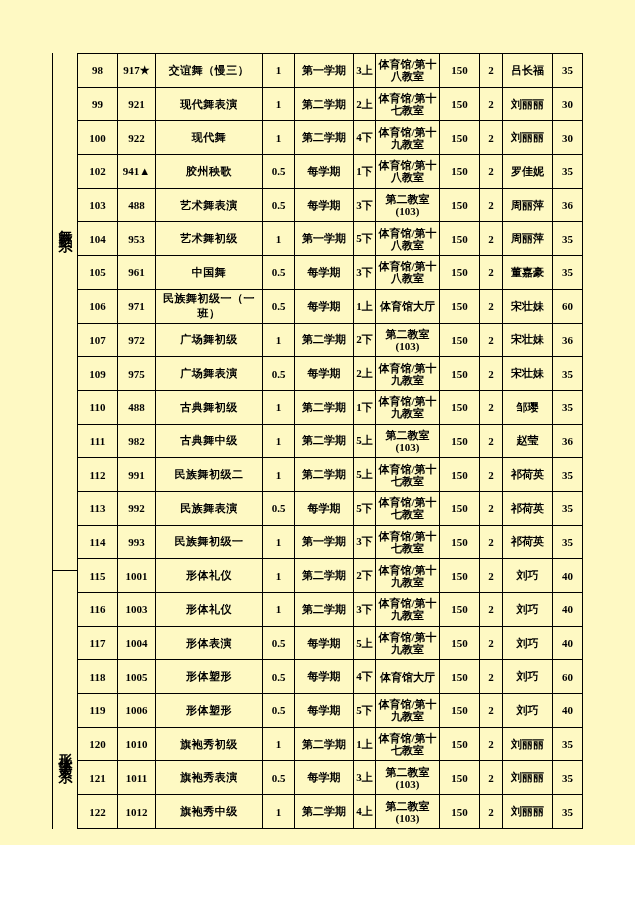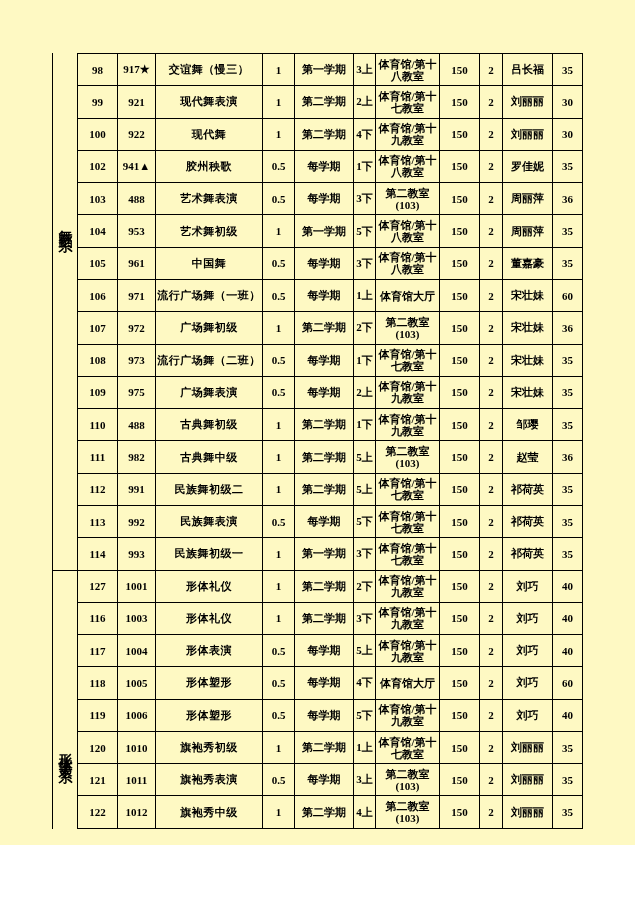--- a/index.html
+++ b/index.html
@@ -214,21 +214,21 @@
             <td class="c-room">体育馆/第十
 八教室</td>
             <td class="c-capacity">150</td>
             <td class="c-hours">2</td>
             <td class="c-teacher">董嘉豪</td>
             <td class="c-size">35</td>
           </tr>
           <tr>
             <td class="c-no">106</td>
             <td class="c-code">971</td>
-            <td class="c-name">流行广场舞（一班）</td>
+            <td class="c-name">民族舞初级一（一班）</td>
             <td class="c-credit">0.5</td>
             <td class="c-semester">每学期</td>
             <td class="c-session">1上</td>
             <td class="c-room">体育馆大厅</td>
             <td class="c-capacity">150</td>
             <td class="c-hours">2</td>
             <td class="c-teacher">宋壮妹</td>
             <td class="c-size">60</td>
           </tr>
           <tr>
@@ -239,34 +239,20 @@
             <td class="c-semester">第二学期</td>
             <td class="c-session">2下</td>
             <td class="c-room">第二教室
 (103)</td>
             <td class="c-capacity">150</td>
             <td class="c-hours">2</td>
             <td class="c-teacher">宋壮妹</td>
             <td class="c-size">36</td>
           </tr>
           <tr>
-            <td class="c-no">108</td>
-            <td class="c-code">973</td>
-            <td class="c-name">流行广场舞（二班）</td>
-            <td class="c-credit">0.5</td>
-            <td class="c-semester">每学期</td>
-            <td class="c-session">1下</td>
-            <td class="c-room">体育馆/第十
-七教室</td>
-            <td class="c-capacity">150</td>
-            <td class="c-hours">2</td>
-            <td class="c-teacher">宋壮妹</td>
-            <td class="c-size">35</td>
-          </tr>
-          <tr>
             <td class="c-no">109</td>
             <td class="c-code">975</td>
             <td class="c-name">广场舞表演</td>
             <td class="c-credit">0.5</td>
             <td class="c-semester">每学期</td>
             <td class="c-session">2上</td>
             <td class="c-room">体育馆/第十
 九教室</td>
             <td class="c-capacity">150</td>
             <td class="c-hours">2</td>
@@ -337,21 +323,21 @@
             <td class="c-semester">第一学期</td>
             <td class="c-session">3下</td>
             <td class="c-room">体育馆/第十
 七教室</td>
             <td class="c-capacity">150</td>
             <td class="c-hours">2</td>
             <td class="c-teacher">祁荷英</td>
             <td class="c-size">35</td>
           </tr>
           <tr>
-            <td class="c-no">127</td>
+            <td class="c-no">115</td>
             <td class="c-code">1001</td>
             <td class="c-name">形体礼仪</td>
             <td class="c-credit">1</td>
             <td class="c-semester">第二学期</td>
             <td class="c-session">2下</td>
             <td class="c-room">体育馆/第十
 九教室</td>
             <td class="c-capacity">150</td>
             <td class="c-hours">2</td>
             <td class="c-teacher">刘巧</td>

